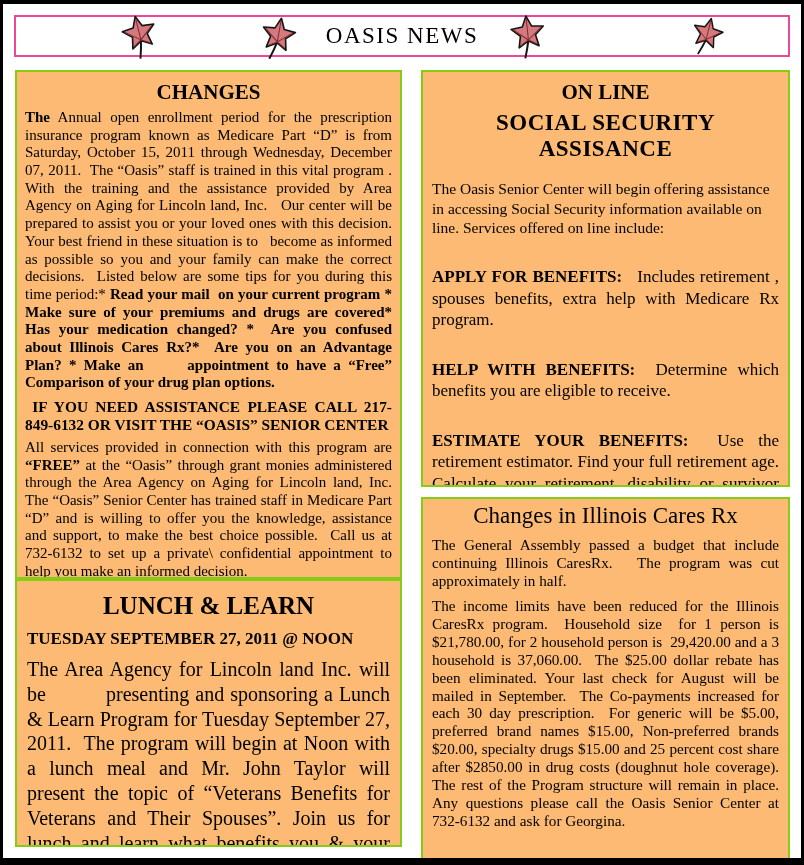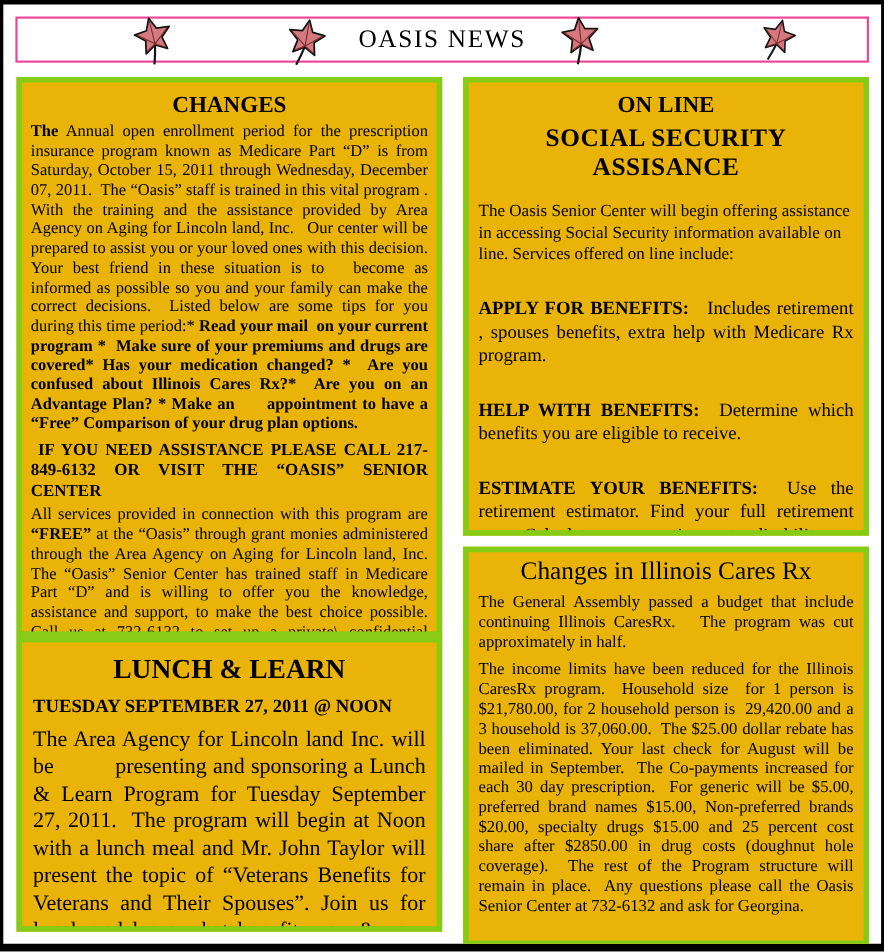--- a/index.html
+++ b/index.html
@@ -15,21 +15,21 @@
   .masthead-title{line-height:38px;text-align:center;font-size:23px;letter-spacing:1.5px;}
   .leaf{position:absolute;width:40px;height:46px;top:-4px;z-index:2;}
   .leaf-1{left:104px;transform:rotate(-14deg);}
   .leaf-2{left:242px;transform:rotate(10deg);top:-2px;}
   .leaf-3{left:492px;transform:rotate(-6deg);}
   .leaf-4{left:673px;transform:rotate(14deg);width:36px;}
   
   .columns{display:flex;gap:19px;margin:13px 11px 0 12px;}
   .col-left{width:387px;flex:none;}
   .col-right{flex:1;min-width:0;}
-  .box{border:5px solid #84cc16;box-sizing:border-box;background:#eab308;overflow:hidden;}
+  .box{border:2px solid #84cc16;box-sizing:border-box;background:#fdba74;overflow:hidden;}
   .box-medicare{height:509px;padding:2px 8px 4px 8px;}
   .box-lunch{height:268px;padding:4px 10px;}
   .box-online{height:417px;padding:2px 9px;}
   .box-caresrx{height:363px;margin-top:10px;padding:1px 9px 2px 9px;}
   h1,h2,h3,p{margin:0;}
   
   .h-small{font-size:21px;font-weight:bold;text-align:center;margin-top:6px;}
   .h-big{font-size:23px;font-weight:bold;text-align:center;margin:5px 0 7px 0;}
   .h-online-big{letter-spacing:.5px;}
   .h-lunch{font-size:25px;font-weight:bold;text-align:center;margin-top:7px;}

